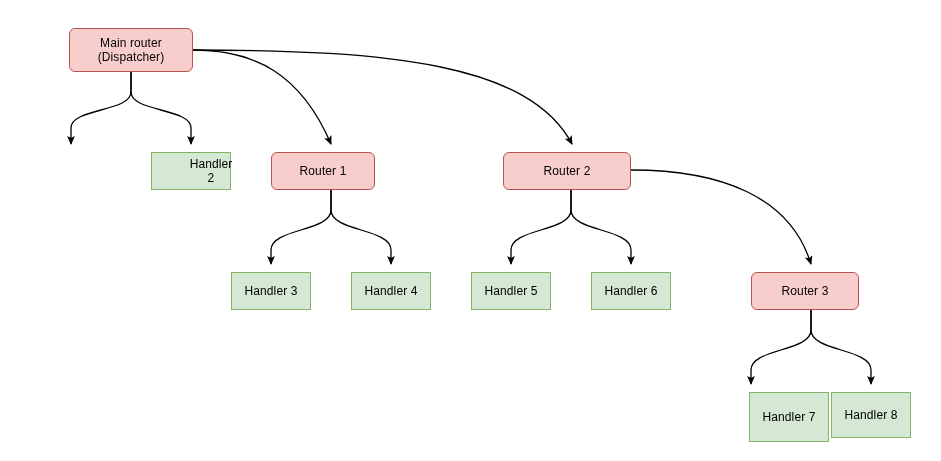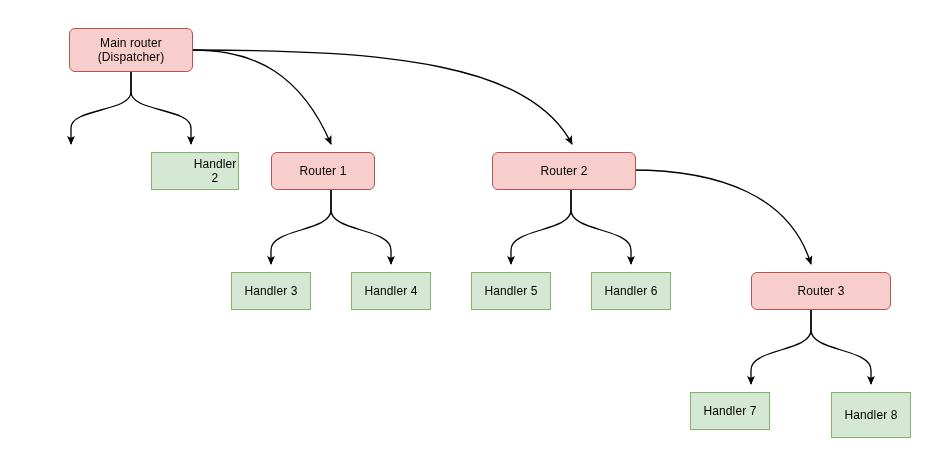--- a/index.html
+++ b/index.html
@@ -74,44 +74,44 @@
     <path class="edge-path" fill="none" stroke="#000000" stroke-width="1.3" marker-end="url(#arrowhead)" d="M 571,190 L 571,210 C 571,232 631,228 631,250 L 631,264"></path>
     <path class="edge-path" fill="none" stroke="#000000" stroke-width="1.3" marker-end="url(#arrowhead)" d="M 631,170 C 720,170 790,196 811,264"></path>
     <path class="edge-path" fill="none" stroke="#000000" stroke-width="1.3" marker-end="url(#arrowhead)" d="M 811,310 L 811,330 C 811,352 751,348 751,370 L 751,384"></path>
     <path class="edge-path" fill="none" stroke="#000000" stroke-width="1.3" marker-end="url(#arrowhead)" d="M 811,310 L 811,330 C 811,352 871,348 871,370 L 871,384"></path>
   </svg>
 
   <div class="node node-router" style="left: 69px; top: 28px; width: 124px; height: 44px;">
     <span class="node-label">Main router
 (Dispatcher)</span>
   </div>
-  <div class="node node-handler" style="left: 151px; top: 152px; width: 88px; height: 38px; padding-left: 40px;">
+  <div class="node node-handler" style="left: 151px; top: 152px; width: 80px; height: 38px; padding-left: 40px;">
     <span class="node-label">Handler 2</span>
   </div>
   <div class="node node-router" style="left: 271px; top: 152px; width: 104px; height: 38px;">
     <span class="node-label">Router 1</span>
   </div>
-  <div class="node node-router" style="left: 492px; top: 152px; width: 144px; height: 38px;">
+  <div class="node node-router" style="left: 503px; top: 152px; width: 128px; height: 38px;">
     <span class="node-label">Router 2</span>
   </div>
   <div class="node node-handler" style="left: 231px; top: 272px; width: 80px; height: 38px;">
     <span class="node-label">Handler 3</span>
   </div>
   <div class="node node-handler" style="left: 351px; top: 272px; width: 80px; height: 38px;">
     <span class="node-label">Handler 4</span>
   </div>
   <div class="node node-handler" style="left: 471px; top: 272px; width: 80px; height: 38px;">
     <span class="node-label">Handler 5</span>
   </div>
   <div class="node node-handler" style="left: 591px; top: 272px; width: 80px; height: 38px;">
     <span class="node-label">Handler 6</span>
   </div>
-  <div class="node node-router" style="left: 751px; top: 272px; width: 140px; height: 38px;">
+  <div class="node node-router" style="left: 751px; top: 272px; width: 108px; height: 38px;">
     <span class="node-label">Router 3</span>
   </div>
-  <div class="node node-handler" style="left: 690px; top: 392px; width: 80px; height: 38px;">
+  <div class="node node-handler" style="left: 749px; top: 392px; width: 80px; height: 50px;">
     <span class="node-label">Handler 7</span>
   </div>
   <div class="node node-handler" style="left: 831px; top: 392px; width: 80px; height: 46px;">
     <span class="node-label">Handler 8</span>
   </div>
 
 </div>
 
 </body></html>

